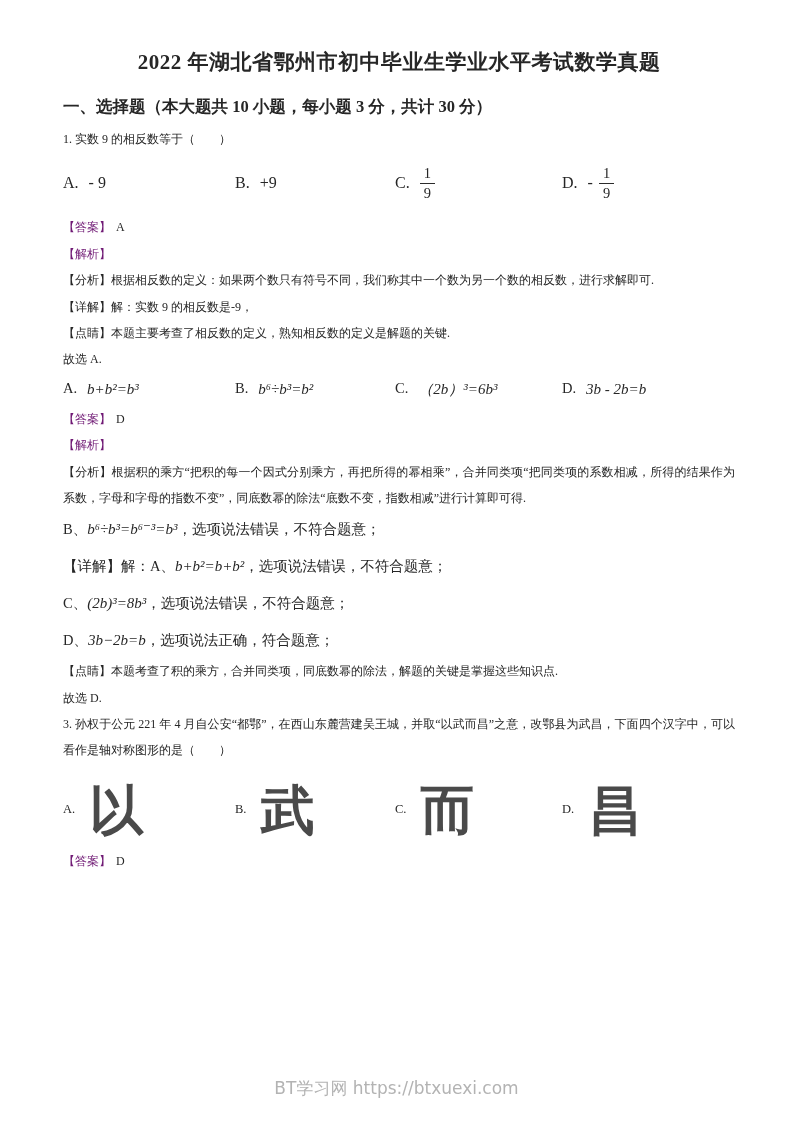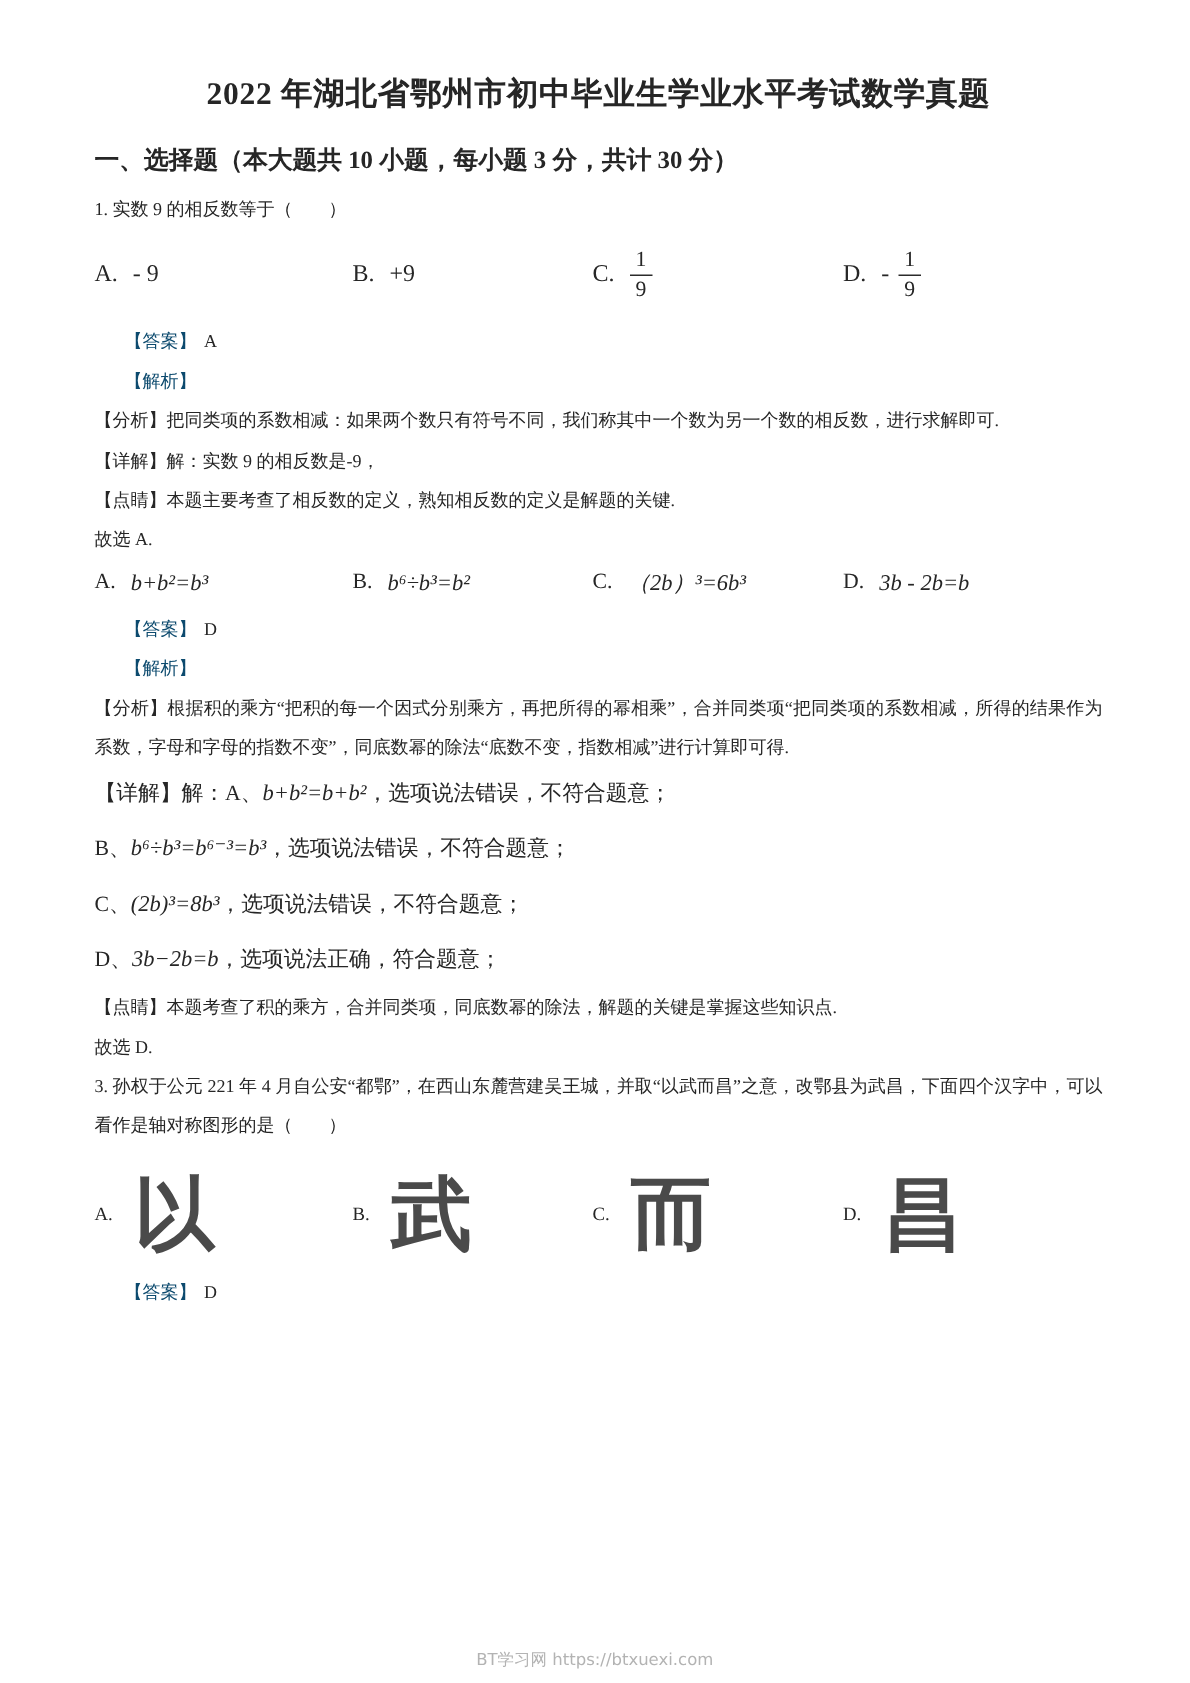--- a/index.html
+++ b/index.html
@@ -24,21 +24,21 @@
     font-size: 16.5px;
     font-weight: bold;
     margin: 16px 0 8px 0;
   }
   .line {
     margin: 0; padding: 0;
     font-size: 12px;
     line-height: 2.2;
   }
   .just { text-align: justify; }
-  .marker { color: #0c4a6e; margin-left: 20px; }
+  .marker { color: #701a75; }
   .ans { margin-left: 5px; }
   .opt-row { display: flex; align-items: center; }
   .q1-row { height: 62px; }
   .q2-row { min-height: 32px; font-size: 14.5px; line-height: 2.2; }
   .col-a { width: 172px; } .col-b { width: 160px; }
   .col-c { width: 167px; } .col-d { flex: 1; }
   .opt { display: flex; align-items: center; }
   .opt-label { margin-right: 10px; }
   .opt-text { }
   .math { font-style: italic; font-size: 15px; }
@@ -54,25 +54,25 @@
   .big-opt { display: flex; align-items: center; }
   .big-label { font-size: 12.5px; margin-right: 14px; }
   .big-char {
     font-family: "Liberation Sans", "DejaVu Sans", sans-serif;
     font-weight: bold;
     font-size: 54px;
     color: #4a4a4a;
     line-height: 1.15;
   }
   .watermark {
-    position: absolute; left: 0; right: 0; bottom: 8px;
+    position: absolute; left: 0; right: 0; bottom: 22px;
     text-align: center;
     color: #b3b3b3;
     font-family: "DejaVu Sans", "Liberation Sans", sans-serif;
-    font-size: 11px;
+    font-size: 17px;
   }
 </style>
 </head>
 <body>
 
 <div class="page">
 
   <h1 class="title">2022 年湖北省鄂州市初中毕业生学业水平考试数学真题</h1>
 
   <h2 class="section">一、选择题（本大题共 10 小题，每小题 3 分，共计 30 分）</h2>
@@ -102,21 +102,21 @@
         <span class="num">1</span>
         <span class="den">9</span>
       </span>
     </div>
   </div>
 
   <p class="line"><span class="marker">【答案】</span><span class="ans">A</span></p>
 
   <p class="line"><span class="marker">【解析】</span></p>
 
-  <p class="line just">【分析】把同类项的系数相减：如果两个数只有符号不同，我们称其中一个数为另一个数的相反数，进行求解即可.</p>
+  <p class="line just">【分析】根据相反数的定义：如果两个数只有符号不同，我们称其中一个数为另一个数的相反数，进行求解即可.</p>
   <p class="line">【详解】解：实数 9 的相反数是-9，</p>
   <p class="line">【点睛】本题主要考查了相反数的定义，熟知相反数的定义是解题的关键.</p>
   <p class="line">故选 A.</p>
 
 
   <div class="opt-row q2-row">
     <div class="opt col-a">
       <span class="opt-label">A.</span>
       <span class="math">b+b²=b³</span>
     </div>
@@ -133,23 +133,23 @@
       <span class="math">3b - 2b=b</span>
     </div>
   </div>
 
   <p class="line"><span class="marker">【答案】</span><span class="ans">D</span></p>
 
   <p class="line"><span class="marker">【解析】</span></p>
 
   <p class="line just">【分析】根据积的乘方“把积的每一个因式分别乘方，再把所得的幂相乘”，合并同类项“把同类项的系数相减，所得的结果作为系数，字母和字母的指数不变”，同底数幂的除法“底数不变，指数相减”进行计算即可得.</p>
 
+  <p class="detail-line"><span>B、</span><span class="math">b⁶÷b³=b⁶⁻³=b³</span><span>，选项说法错误，不符合题意；</span></p>
+
   <p class="detail-line"><span>【详解】解：A、</span><span class="math">b+b²=b+b²</span><span>，选项说法错误，不符合题意；</span></p>
-
-  <p class="detail-line"><span>B、</span><span class="math">b⁶÷b³=b⁶⁻³=b³</span><span>，选项说法错误，不符合题意；</span></p>
 
   <p class="detail-line"><span>C、</span><span class="math">(2b)³=8b³</span><span>，选项说法错误，不符合题意；</span></p>
 
   <p class="detail-line"><span>D、</span><span class="math">3b−2b=b</span><span>，选项说法正确，符合题意；</span></p>
 
   <p class="line">【点睛】本题考查了积的乘方，合并同类项，同底数幂的除法，解题的关键是掌握这些知识点.</p>
   <p class="line">故选 D.</p>
 
   <p class="line just">3. 孙权于公元 221 年 4 月自公安“都鄂”，在西山东麓营建吴王城，并取“以武而昌”之意，改鄂县为武昌，下面四个汉字中，可以看作是轴对称图形的是（　　）</p>
 

